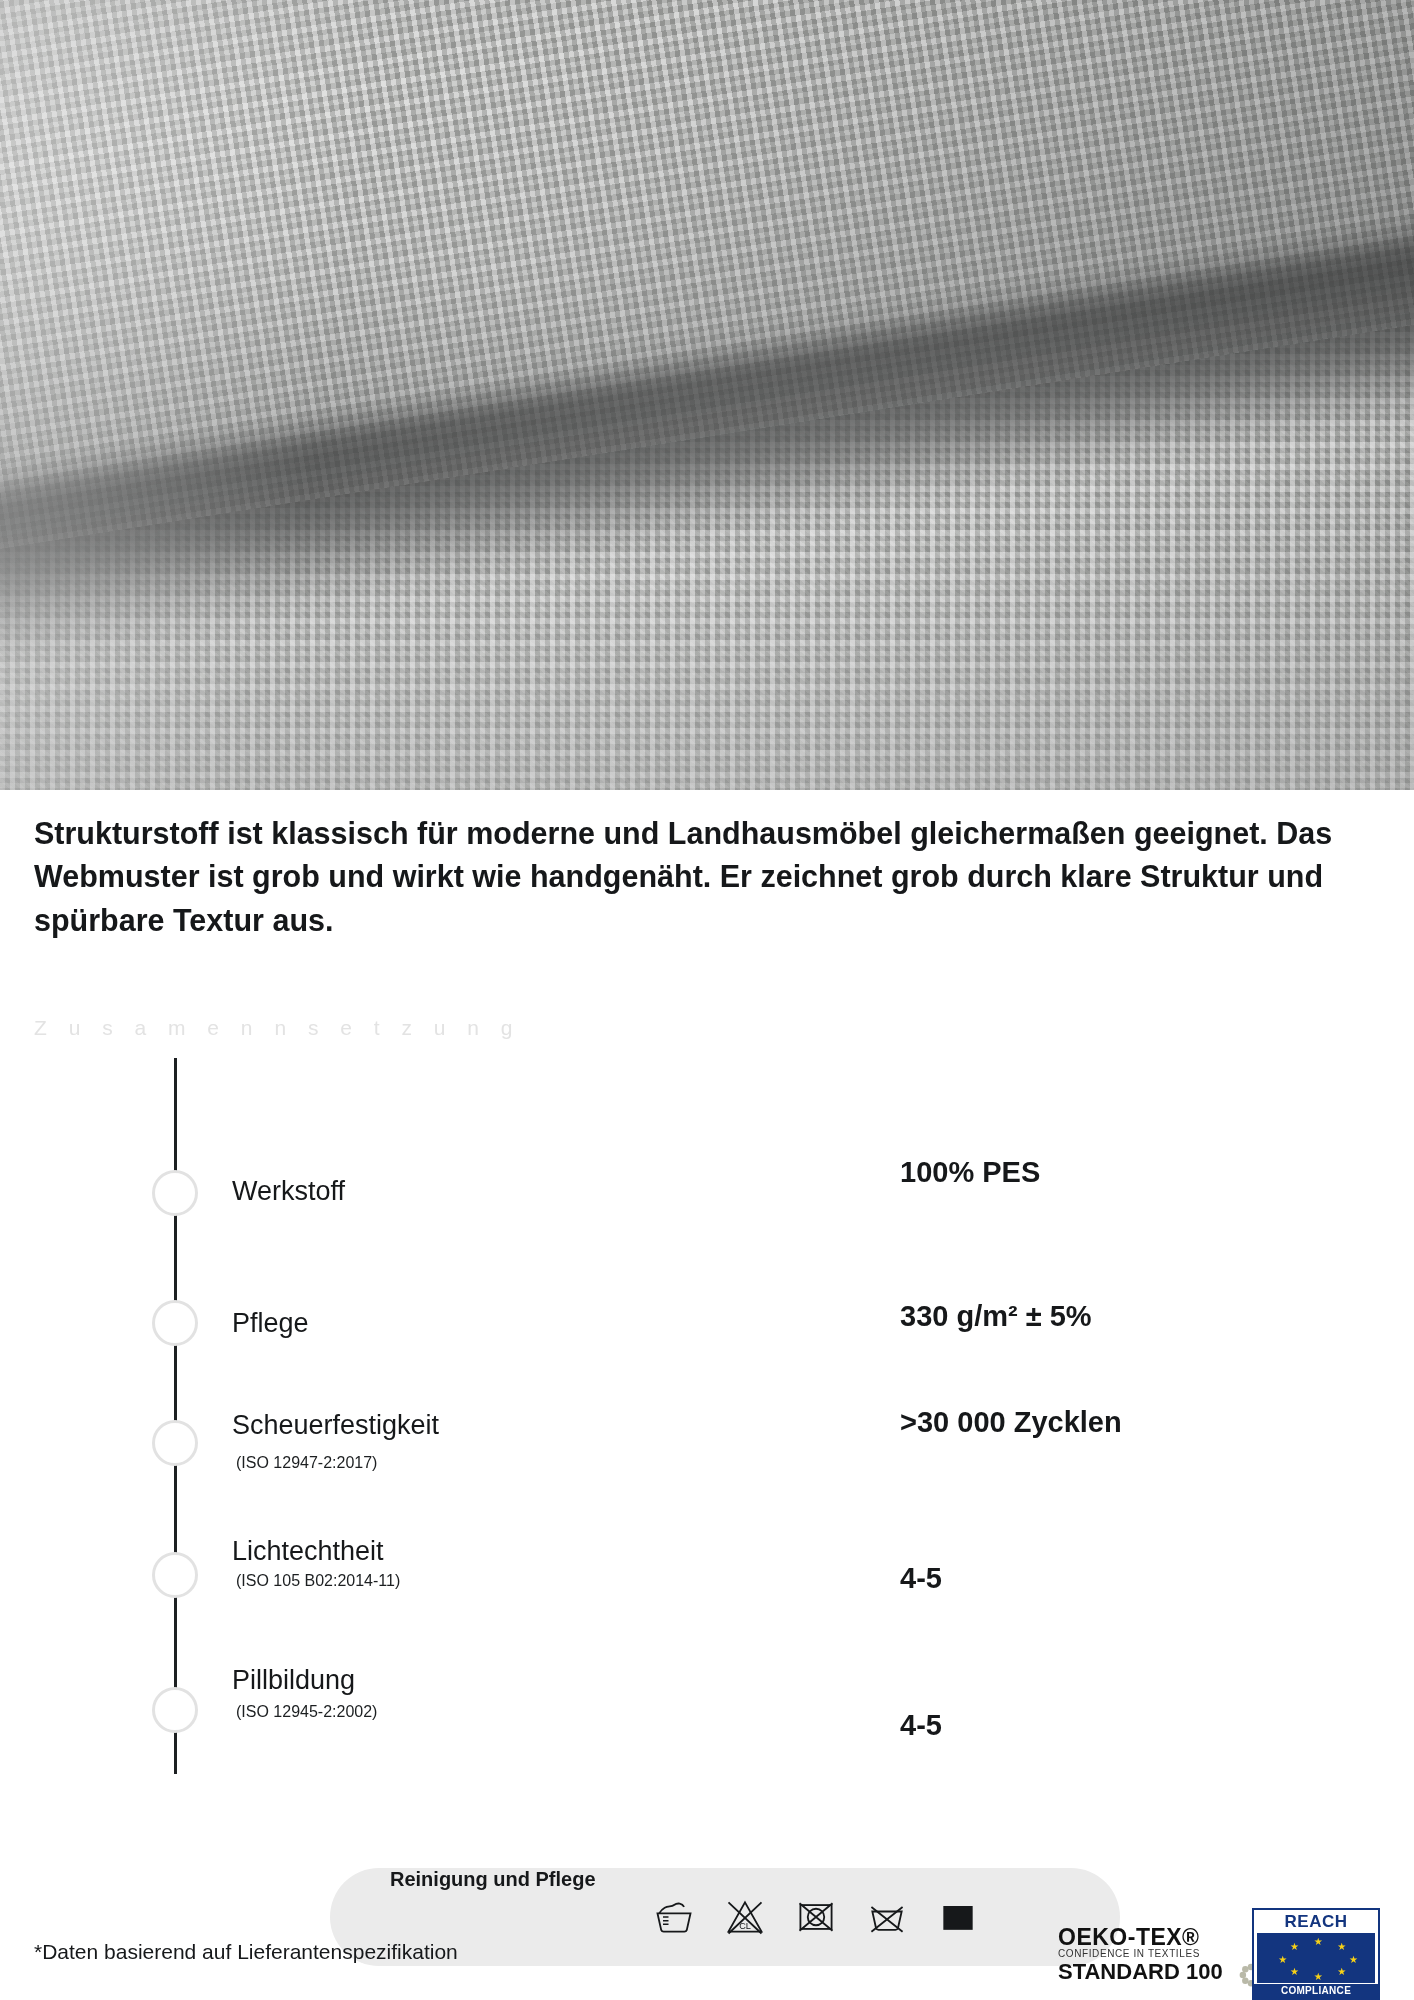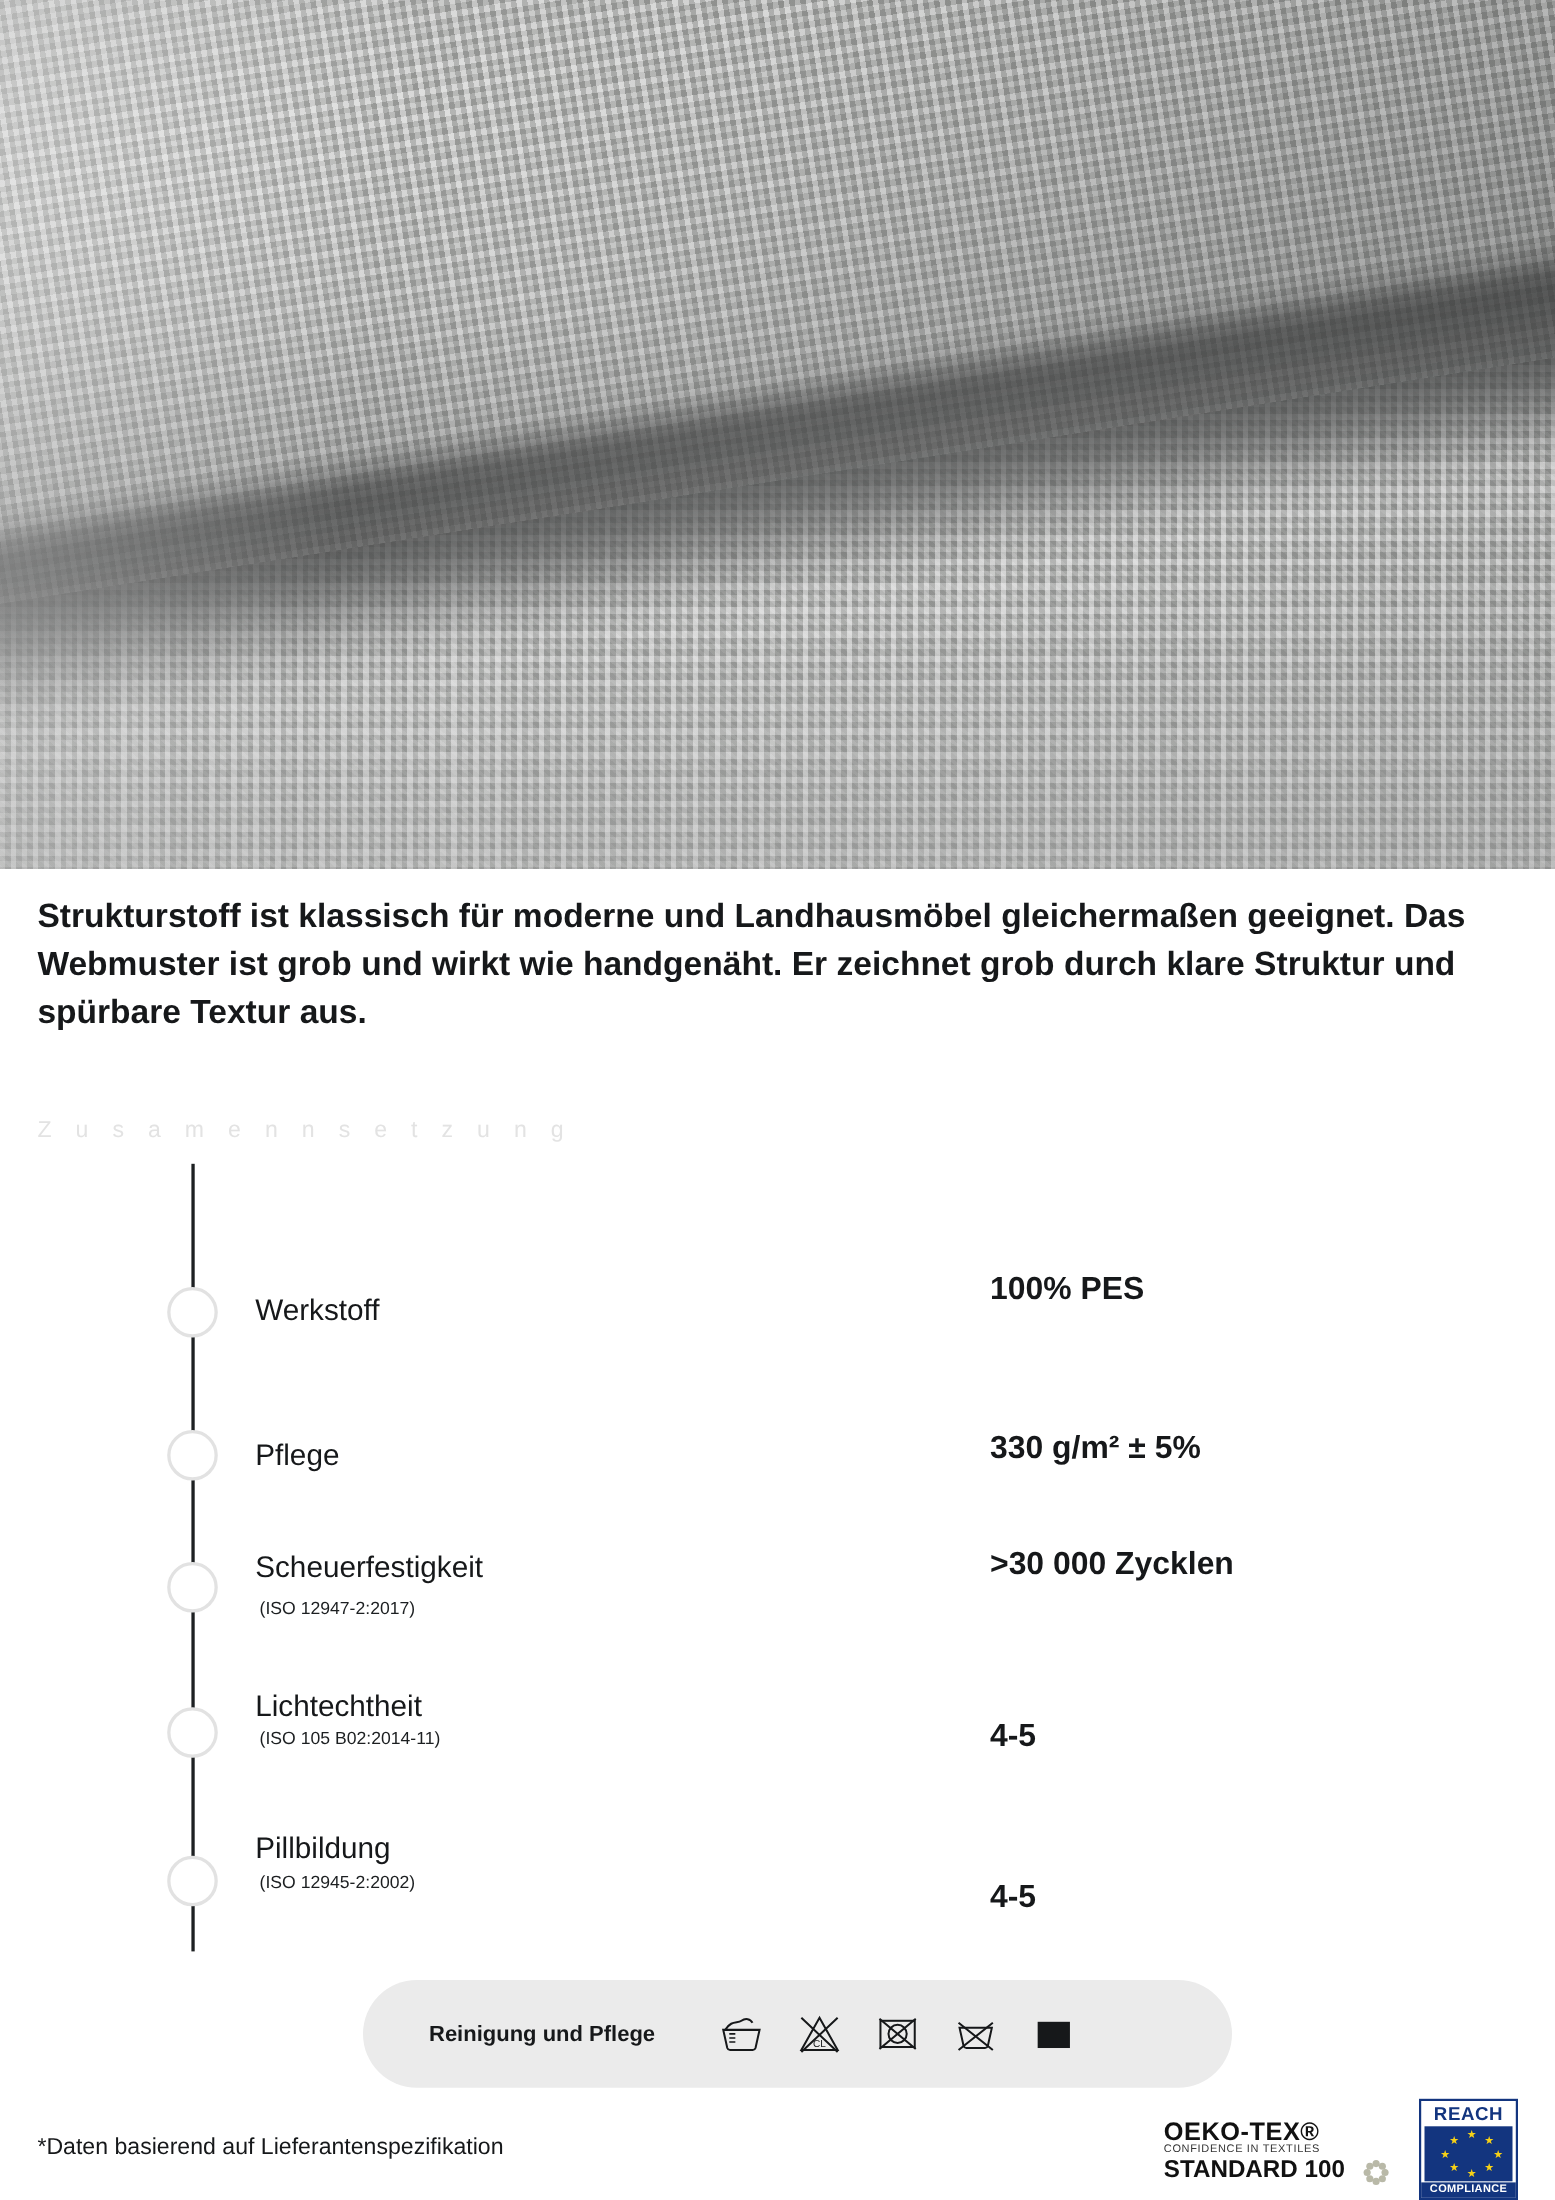--- a/index.html
+++ b/index.html
@@ -215,27 +215,26 @@
   #row-0 .spec-value { top: 36px; }
   #row-1 .spec-value { top: 50px; }
   #row-2 .spec-value { top: 38px; }
   #row-3 .spec-value { top: 70px; }
   #row-4 .spec-value { top: 84px; }
 
   
   .care-pill {
     position: absolute;
     left: 330px;
-    top: 1800px;
+    top: 1868px;
     width: 790px;
     height: 98px;
     background: #ebebeb;
     border-radius: 49px;
     display: flex;
-    align-items: center;
   }
   .care-label {
     margin-left: 60px;
     font-size: 20px;
     font-weight: 700;
     color: #16181a;
     white-space: nowrap;
   }
   .care-icons {
     display: flex;
@@ -267,21 +266,21 @@
   .ot-flower {
     position: absolute;
     right: 150px;
     top: 1962px;
     width: 26px; height: 26px;
   }
   .reach {
     position: absolute;
     right: 34px;
     top: 1908px;
-    width: 90px;
+    width: 128px;
     height: 92px;
     border: 2px solid #13357f;
     background: #ffffff;
     box-sizing: border-box;
     display: flex;
     flex-direction: column;
     align-items: stretch;
   }
   .reach-top {
     font-size: 17px;

